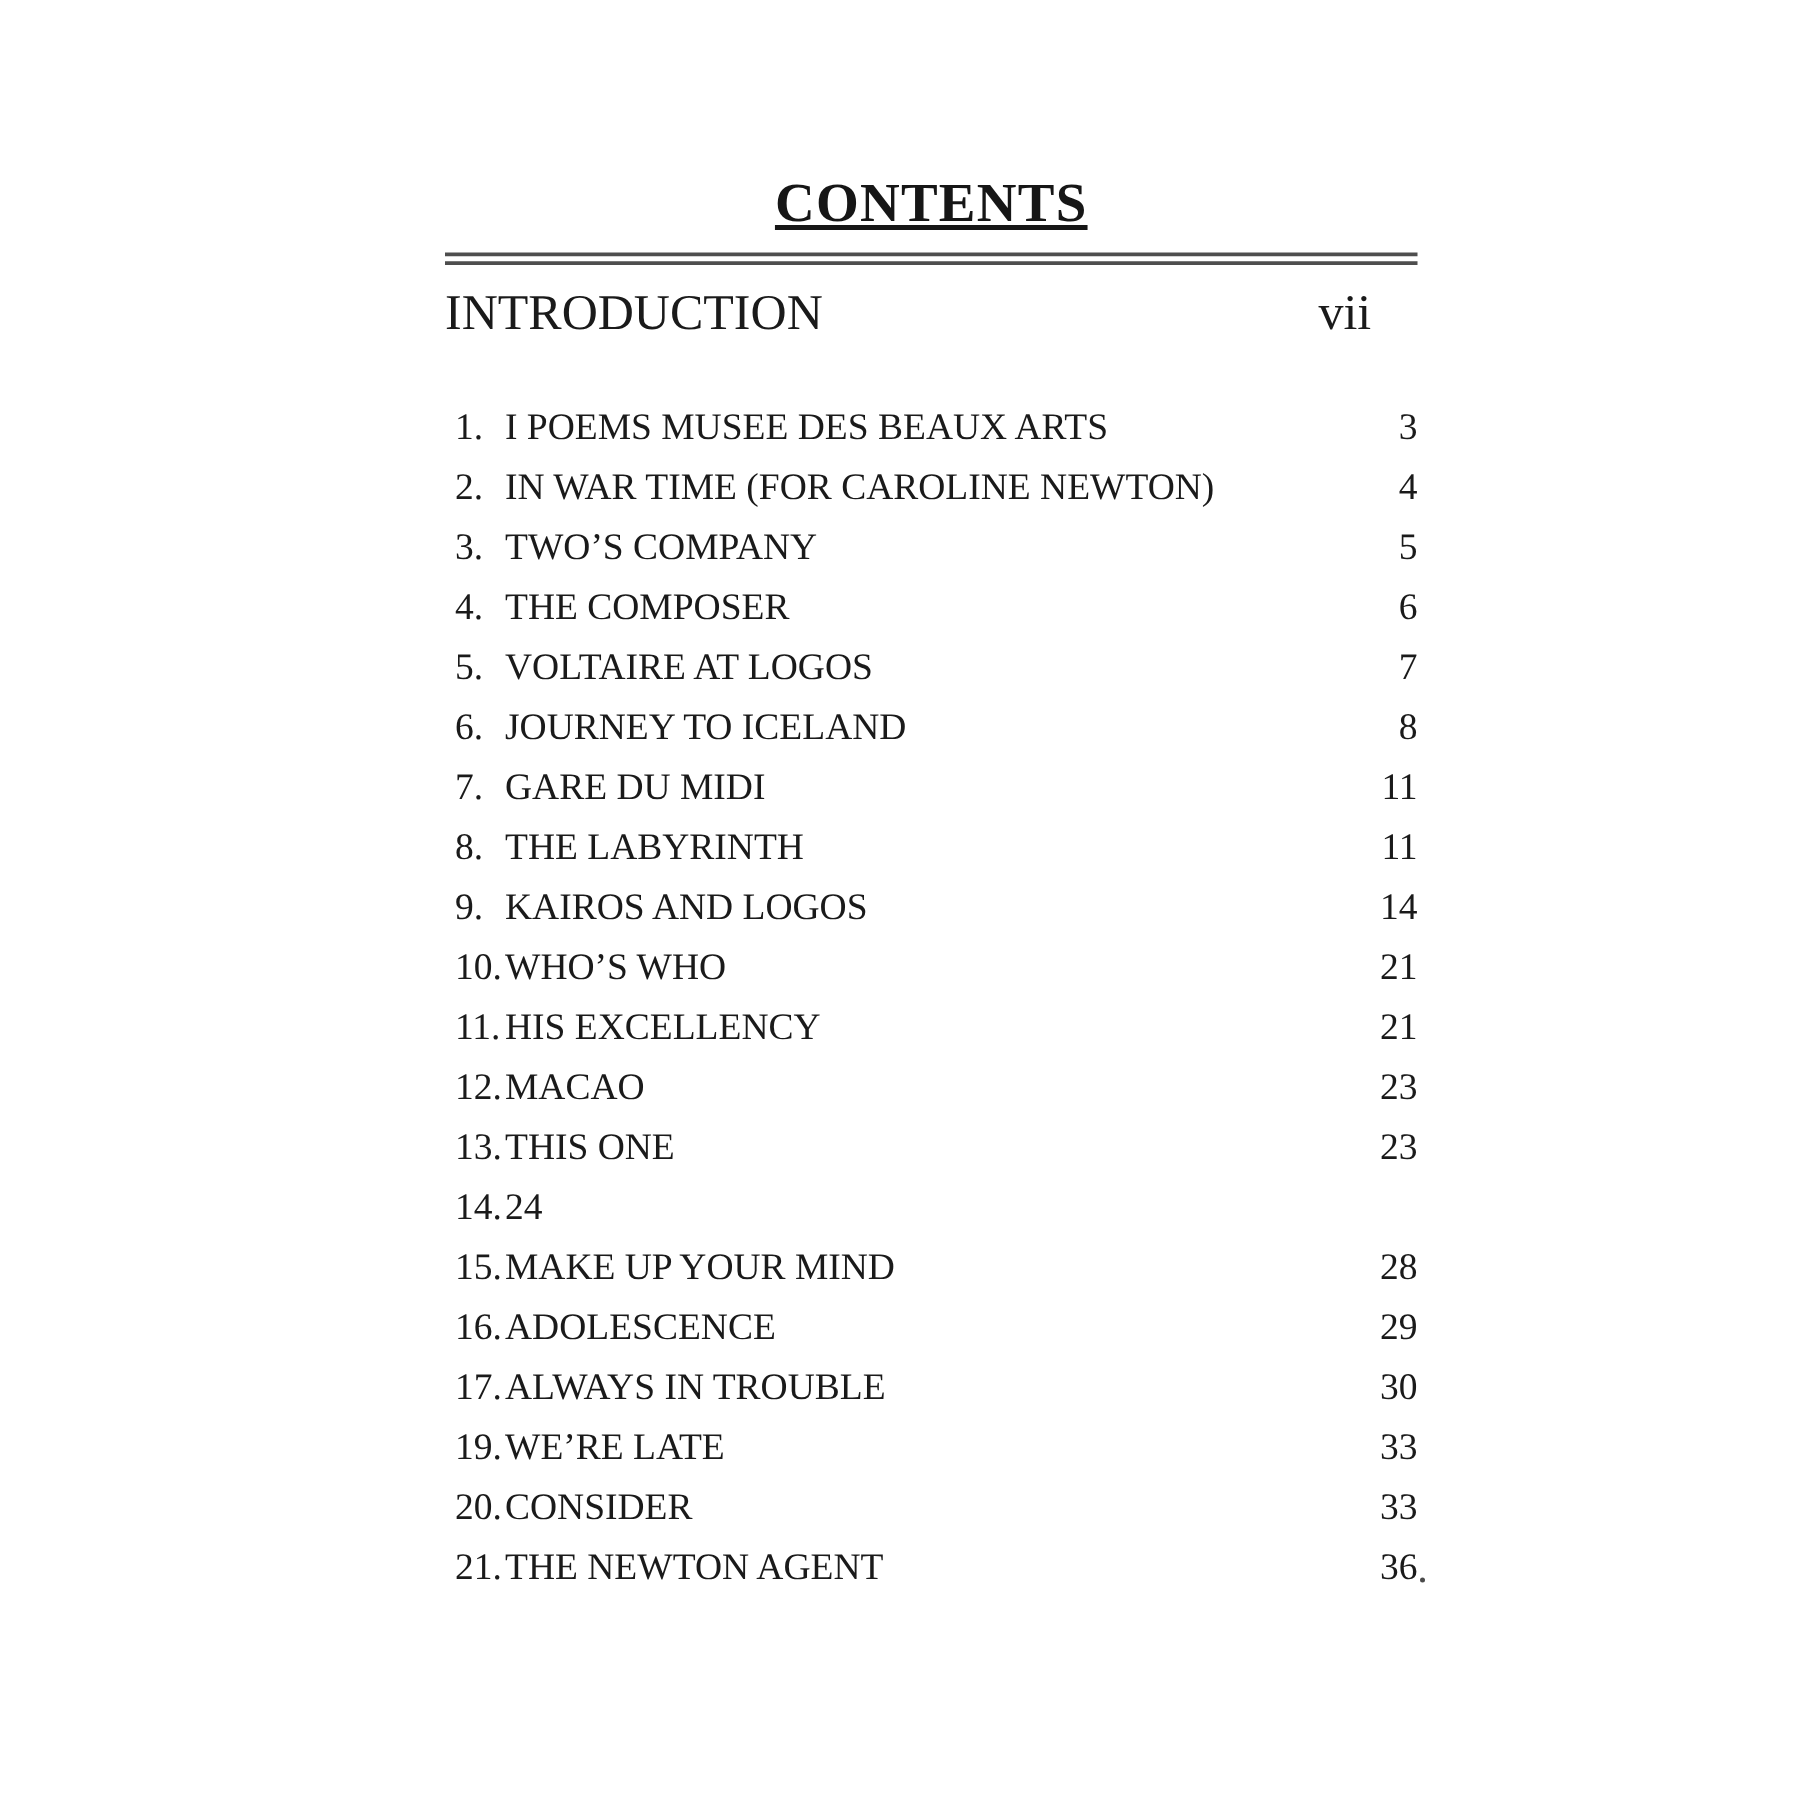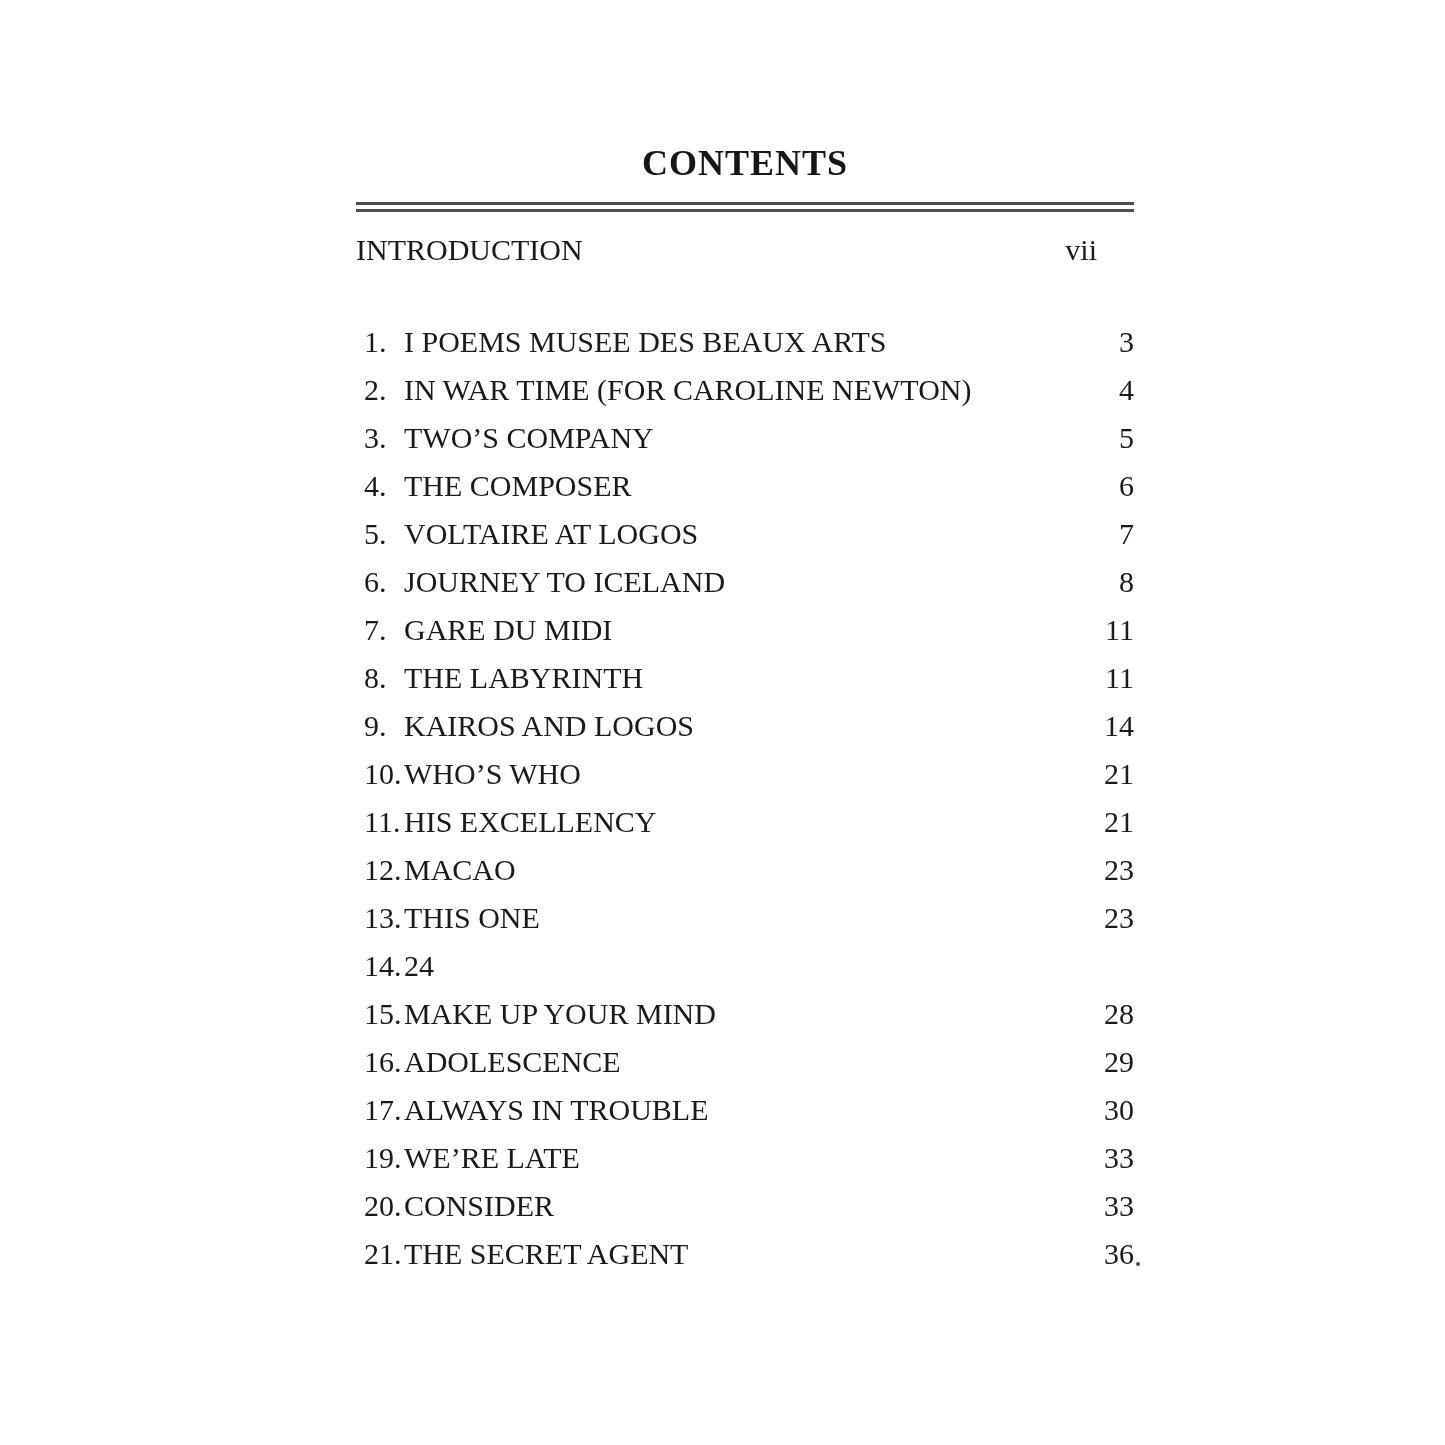--- a/index.html
+++ b/index.html
@@ -17,39 +17,40 @@
     color: #1a1a1a;
   }
   .content {
     position: absolute;
     left: 356px;
     top: 143px;
     width: 778px;
   }
   .page-title {
     margin: 0;
-    font-size: 36px;
+    font-size: 44px;
     line-height: 40px;
     font-weight: 700;
     text-align: center;
     letter-spacing: 1px;
     color: #161616;
+    text-decoration: underline;
   }
   .double-rule {
     margin-top: 19px;
     height: 4px;
     border-top: 3px solid #4e4e4e;
     border-bottom: 3px solid #4e4e4e;
   }
   .intro-row {
     margin-top: 22px;
     display: flex;
     justify-content: space-between;
     align-items: baseline;
-    font-size: 30px;
+    font-size: 40px;
     line-height: 32px;
   }
   .intro-page {
     padding-right: 37px;
     text-align: center;
   }
   .toc-list {
     margin-top: 52px;
   }
   .toc-row {
@@ -192,19 +193,19 @@
           <span class="entry-title">WE’RE LATE</span>
           <span class="entry-page">33</span>
         </div>
         <div class="toc-row">
           <span class="entry-number">20.</span>
           <span class="entry-title">CONSIDER</span>
           <span class="entry-page">33</span>
         </div>
         <div class="toc-row">
           <span class="entry-number">21.</span>
-          <span class="entry-title">THE SECRET AGENT</span>
+          <span class="entry-title">THE NEWTON AGENT</span>
           <span class="entry-page">36</span>
         </div>
       </div>
 
   </div>
 </div>
 
 </body></html>

